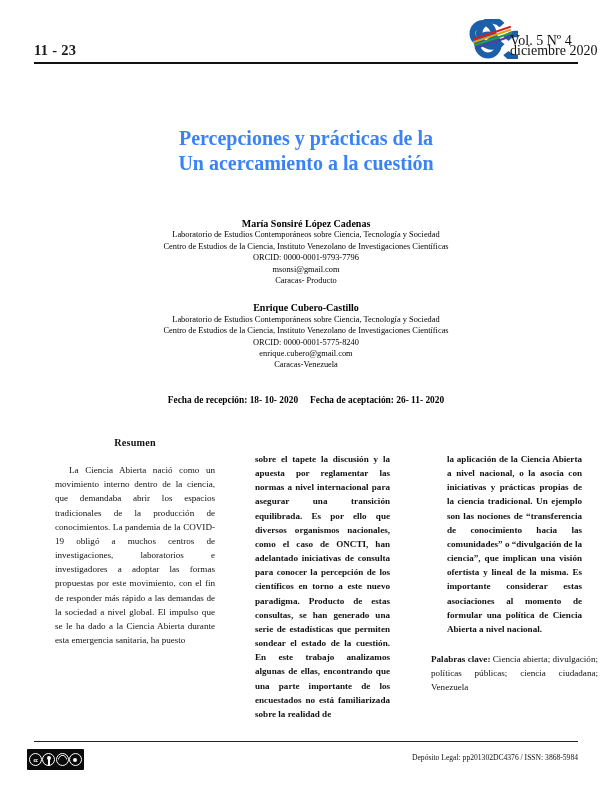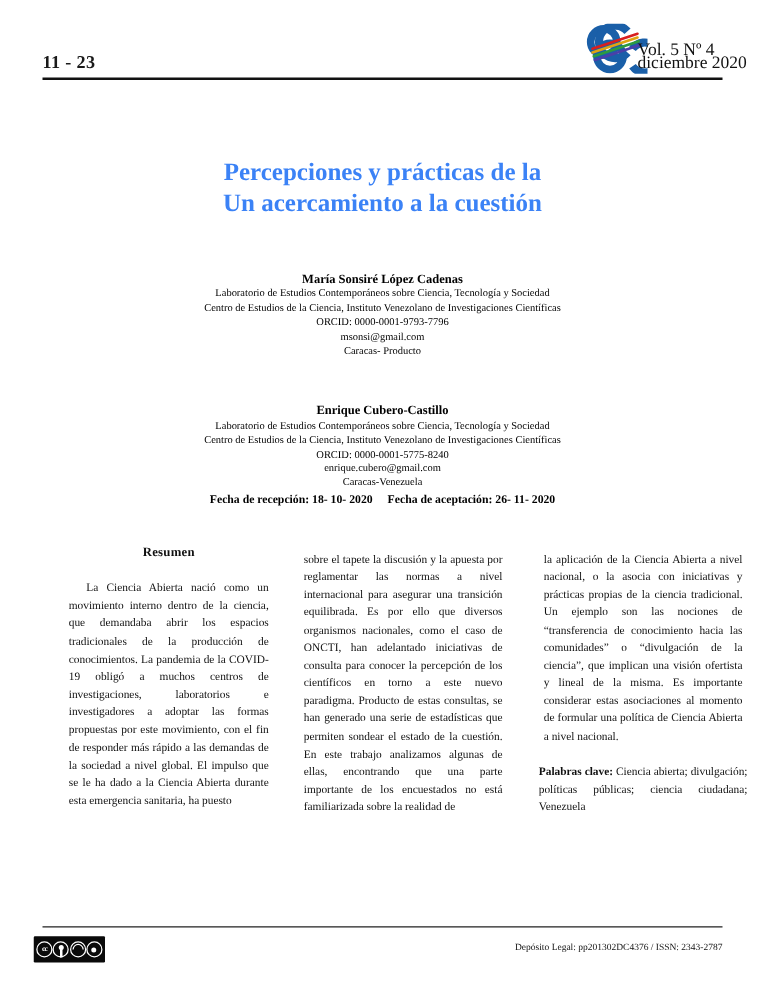--- a/index.html
+++ b/index.html
@@ -151,23 +151,24 @@
     font-size: 10.2px;
     margin: 0 0 13px 0;
     letter-spacing: 0.2px;
   }
   .para {
     margin: 0;
     text-indent: 14px;
     text-align: justify;
   }
   .para-cont {
-    margin: 4px;
+    margin: 16px;
     text-indent: 0;
     text-align: justify;
+    font-weight: bold;
   }
   .kw {
     margin: 14px 0 0 0;
     text-align: justify;
     text-indent: 0;
   }
   .kw b { font-weight: bold; }
 
   
   .footer-rule {
@@ -281,21 +282,21 @@
 
     <div class="author-block">
       <span class="author-name">María Sonsiré López Cadenas</span>
       <span class="author-line">Laboratorio de Estudios Contemporáneos sobre Ciencia, Tecnología y Sociedad</span>
       <span class="author-line">Centro de Estudios de la Ciencia, Instituto Venezolano de Investigaciones Científicas</span>
       <span class="author-line">ORCID: 0000-0001-9793-7796</span>
       <span class="author-line">msonsi@gmail.com</span>
       <span class="author-line">Caracas- Producto</span>
     </div>
 
-    <div class="author-block" style="margin-top:37px;">
+    <div class="author-block" style="margin-top:16px;">
       <span class="author-name">Enrique Cubero-Castillo</span>
       <span class="author-line">Laboratorio de Estudios Contemporáneos sobre Ciencia, Tecnología y Sociedad</span>
       <span class="author-line">Centro de Estudios de la Ciencia, Instituto Venezolano de Investigaciones Científicas</span>
       <span class="author-line">ORCID: 0000-0001-5775-8240</span>
       <span class="author-line">enrique.cubero@gmail.com</span>
       <span class="author-line">Caracas-Venezuela</span>
     </div>
 
   </div>
 
@@ -330,15 +331,15 @@
         <i class="bar" style="top:5px;"></i>
       </span>
     <span class="cc-ring">
         <i class="arc"></i>
       </span>
     <span class="cc-ring">
         <i class="dot"></i>
       </span>
   </div>
 
-  <div class="deposito">Depósito Legal: pp201302DC4376 / ISSN: 2343-2787</div>
+  <div class="deposito">Depósito Legal: pp201302DC4376 / ISSN: 3868-5984</div>
 
 </div>
 
 </body></html>

